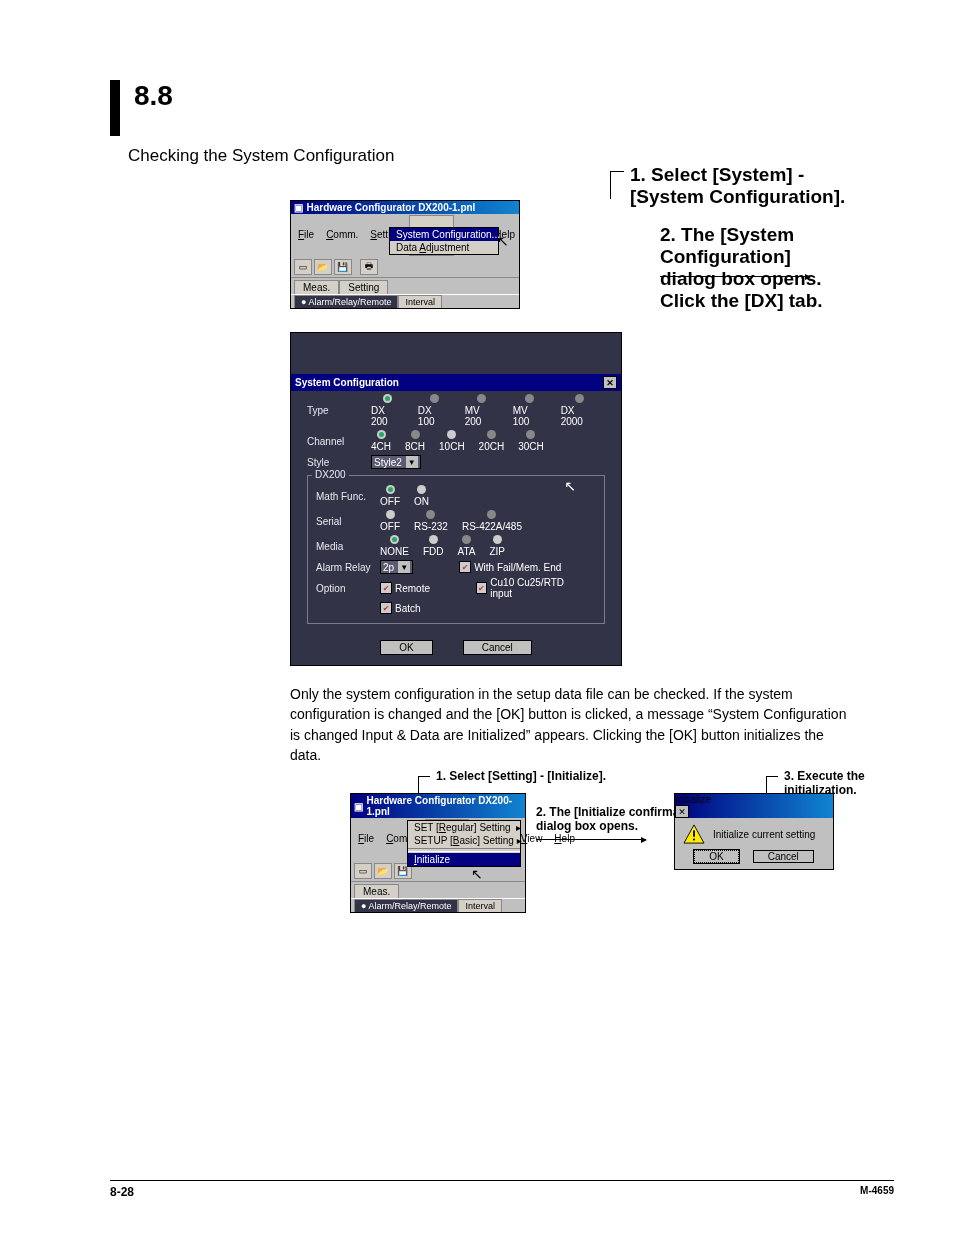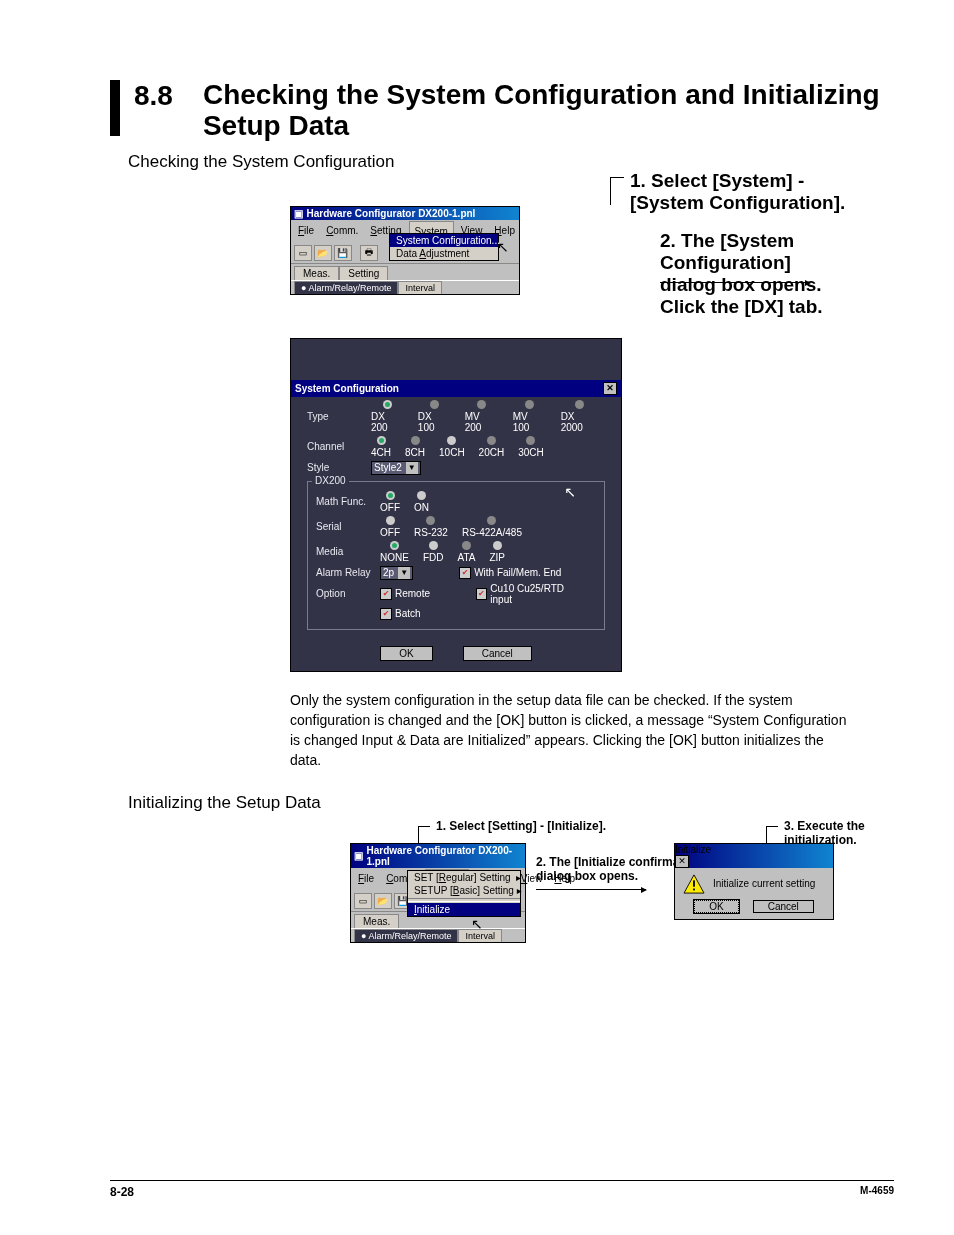--- a/index.html
+++ b/index.html
@@ -68,21 +68,21 @@
     background: linear-gradient(to right, #000080, #1084d0);
     color: #fff;
     font-weight: bold;
     padding: 1px 3px;
     font-size: 10px;
     display: flex;
     align-items: center;
     gap: 3px;
   }
   .menubar { background: #c0c0c0; padding: 1px 2px; display: flex; gap: 2px; }
-  .menubar span { padding: 4px 5px; }
+  .menubar span { padding: 14px 5px; }
   .menubar span u { text-decoration: underline; }
   .toolbar { display:flex; gap:2px; padding:2px 3px; border-bottom:1px solid #888;}
   .tbtn { width:16px; height:14px; background:#d4d0c8; border:1px solid #888; font-size:9px; display:flex; align-items:center; justify-content:center;}
   .tabstrip { display:flex; padding:2px 3px 0; gap:0;}
   .tab { background:#d4d0c8; border:1px solid #888; border-bottom:none; padding:1px 8px; font-size:10px;}
   .subtabs { display:flex; padding:0 3px; border-top:1px solid #fff;}
   .subtabs .tab { font-size:9px; padding:1px 6px;}
   .dropdown {
     position:absolute; background:#d4d0c8; border:1px solid #000; font-size:10px;
   }
@@ -145,21 +145,20 @@
   .bracket { position:absolute; border-top:1px solid #000; }
 </style>
 </head>
 <body>
 
 <div class="page">
 
   <div class="section-header">
     <div class="section-bar"></div>
     <div class="section-num">8.8</div>
-    <div class="section-title">Checking the System Configuration and Initializing Setup Data</div>
   </div>
 
   <div class="subhead">Checking the System Configuration</div>
 
   <div class="fig-area" style="height:140px;">
 
     <div class="callout" style="left:340px; top:-8px;">
       <div style="position:relative;">
         <div class="bracket" style="left:-20px; top:7px; width:14px;"></div>
         <div class="tick" style="left:-20px; top:7px; height:28px;"></div>
@@ -355,21 +354,20 @@
       </div>
       <div class="btnbar">
         <div class="btn">OK</div>
         <div class="btn">Cancel</div>
       </div>
     </div>
   </div>
 
   <div class="para">Only the system configuration in the setup data file can be checked.  If the system configuration is changed and the [OK] button is clicked, a message “System Configuration is changed Input &amp; Data are Initialized” appears.  Clicking the [OK] button initializes the data.</div>
 
-  <div class="subhead" style="margin-top:22px;">Initializing the Setup Data</div>
 
   <div class="fig3row">
 
     <div class="callout-small" style="left:206px; top:0;">
       <span style="position:absolute;left:-18px;top:7px;border-top:1px solid #000;width:12px;"></span>
       <span style="position:absolute;left:-18px;top:7px;border-left:1px solid #000;height:28px;"></span>
       <span>1. Select [Setting] - [Initialize].</span>
     </div>
 
     <div class="win initwin">

